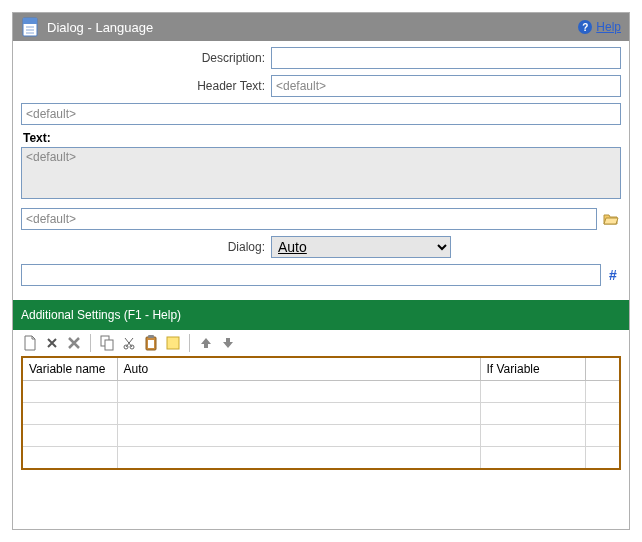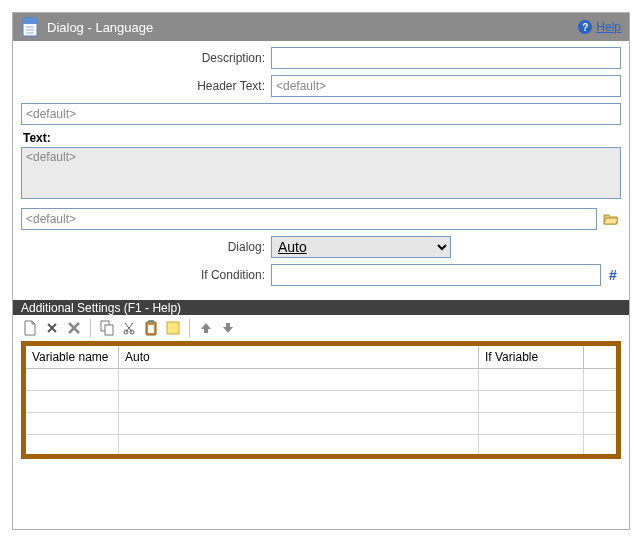--- a/index.html
+++ b/index.html
@@ -59,36 +59,36 @@
   }
   .hash-btn {
     width: 16px; color: #2a5fd0; font-weight: bold; font-size: 14px;
     display:flex; align-items:center; justify-content:center; cursor:pointer;
   }
   select {
     height: 22px; border: 1px solid #7a9ac0; background: #e6e6e6;
     font-family: inherit; font-size: 14px; padding: 0 2px; width: 180px; text-decoration: underline;
   }
   .section-bar {
-    background: #404040; color: #fff; height: 15px;
+    background: #15803d; color: #fff; height: 30px;
     display: flex; align-items: center; padding: 0 8px; font-size: 12px; text-align: center;
   }
   .toolbar {
     height: 26px; display: flex; align-items: center; gap: 4px;
     padding: 0 8px;
   }
   .tool-sep { width: 1px; height: 18px; background: #c0c0c0; margin: 0 3px; }
   .tool-btn {
     width: 18px; height: 18px; display: flex; align-items: center; justify-content: center;
     cursor: pointer;
   }
   .tool-btn svg { display:block; }
   .grid-wrap { padding: 0 8px 8px 8px; flex: 1; display: flex; }
   table.grid {
-    border-collapse: collapse; width: 100%; border: 5px solid #a16207;
+    border-collapse: collapse; width: 100%; border: 2px solid #a16207;
     table-layout: fixed; height: 102px;
   }
   table.grid th {
     border: 1px solid #c0c0c0; background: #fff; font-weight: normal;
     text-align: left; padding: 4px 6px; height: 22px; font-size: 12px;
   }
   table.grid td { border: 1px solid #d4d4d4; background: #fff; height: 22px; }
 </style>
 </head>
 <body>
@@ -144,21 +144,20 @@
     <div class="form-row">
       <div class="label">Dialog:</div>
       <div class="bw">
         <select>
           <option>Auto</option>
         </select>
       </div>
     </div>
 
     <div class="form-row">
-      <div class="label">If Condition:</div>
       <div class="bw">
         <input type="text" value="" style="">
         <span class="hash-btn">#</span>
       </div>
     </div>
   </div>
 
   <div class="section-bar">
     <span>Additional Settings (F1 - Help)</span>
   </div>

